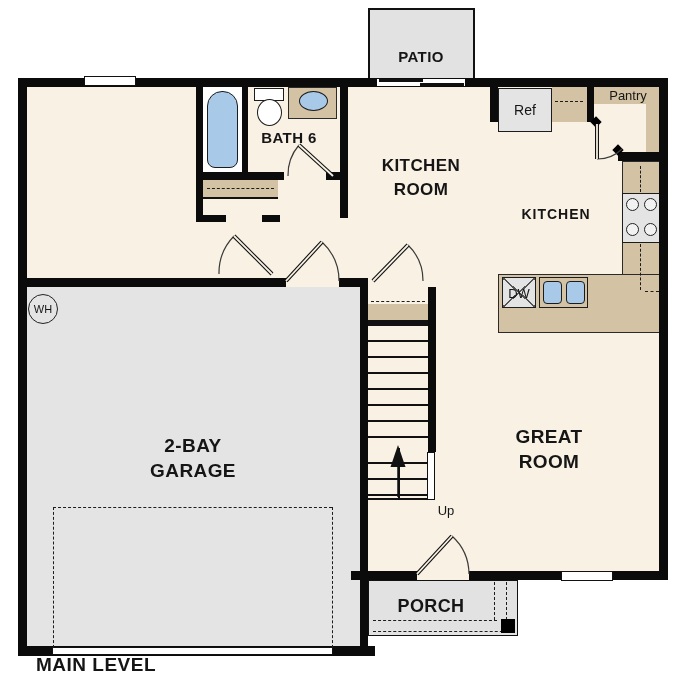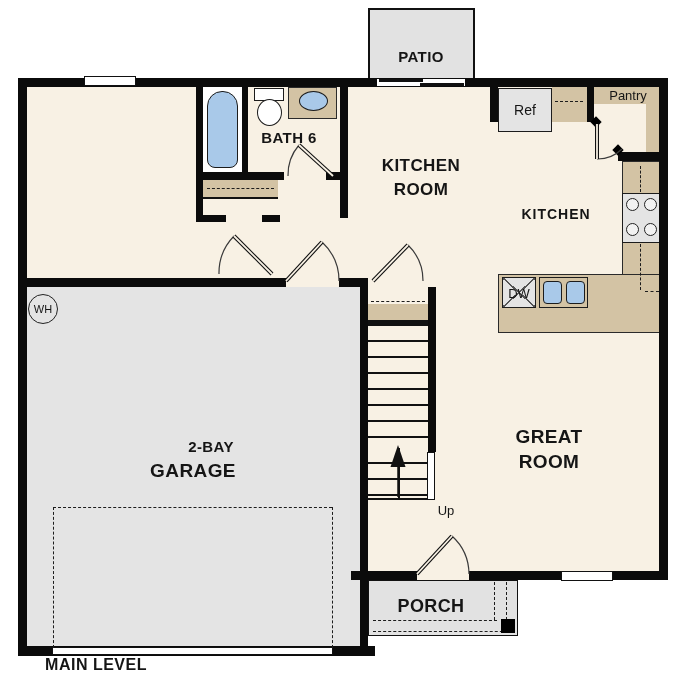--- a/index.html
+++ b/index.html
@@ -163,23 +163,23 @@
     <polygon points="398,445 390.5,467 405.5,467" fill="#111"></polygon>
   </svg>
 
   <div class="lbl" style="left:421px;top:56px;font-size:15px;">PATIO</div>
   <div class="lbl" style="left:289px;top:137px;font-size:15px;">BATH 6</div>
   <div class="lbl" style="left:421px;top:166px;font-size:17px;">KITCHEN</div>
   <div class="lbl" style="left:421px;top:190px;font-size:17px;">ROOM</div>
   <div class="lbl" style="left:556px;top:214px;font-size:14px;letter-spacing:1px;">KITCHEN</div>
   <div class="lbl" style="left:549px;top:437px;font-size:19px;">GREAT</div>
   <div class="lbl" style="left:549px;top:462px;font-size:19px;">ROOM</div>
-  <div class="lbl" style="left:211px;top:446px;font-size:15px;">2-BAY</div>
+  <div class="lbl" style="left:193px;top:446px;font-size:19px;">2-BAY</div>
   <div class="lbl" style="left:193px;top:471px;font-size:19px;">GARAGE</div>
   <div class="lbl" style="left:431px;top:606px;font-size:18px;">PORCH</div>
   <div class="lbl small" style="left:525px;top:110px;font-size:14px;">Ref</div>
   <div class="lbl small" style="left:628px;top:95px;font-size:13px;">Pantry</div>
   <div class="lbl small" style="left:519px;top:293px;font-size:13px;">DW</div>
   <div class="lbl small" style="left:43px;top:309px;font-size:11px;">WH</div>
   <div class="lbl small" style="left:398px;top:510px;font-size:13px;margin-left:48px;">Up</div>
-  <div class="lbl" style="left:96px;top:665px;font-size:16px;letter-spacing:.5px;">MAIN LEVEL</div>
+  <div class="lbl" style="left:96px;top:665px;font-size:19px;letter-spacing:.5px;">MAIN LEVEL</div>
 
 </div>
 
 </body></html>

